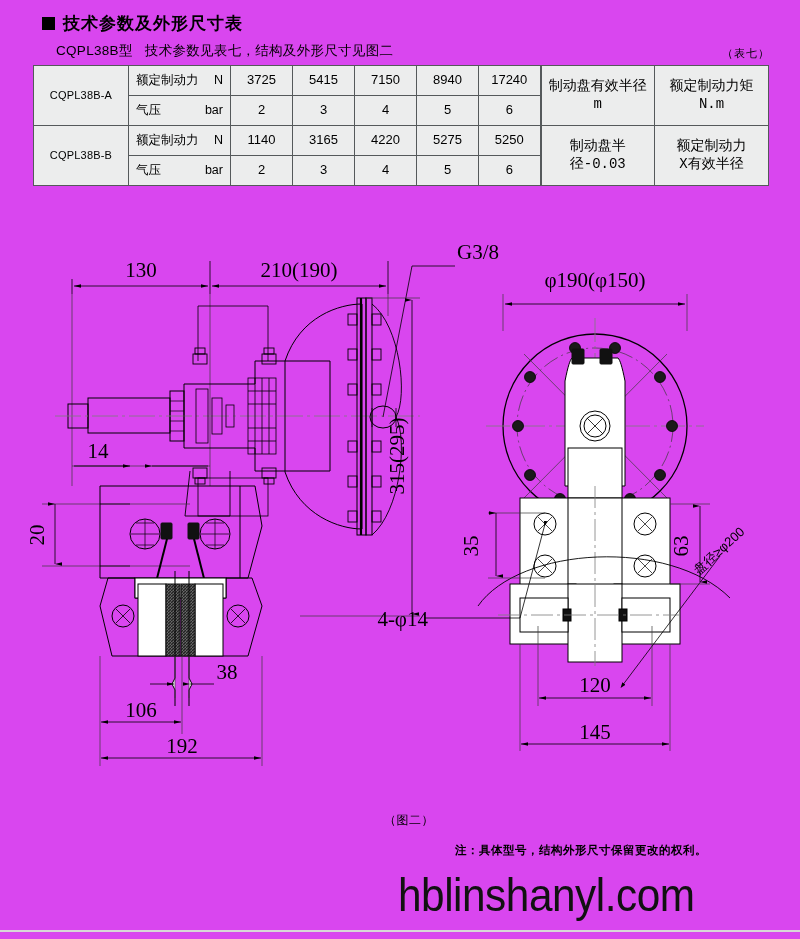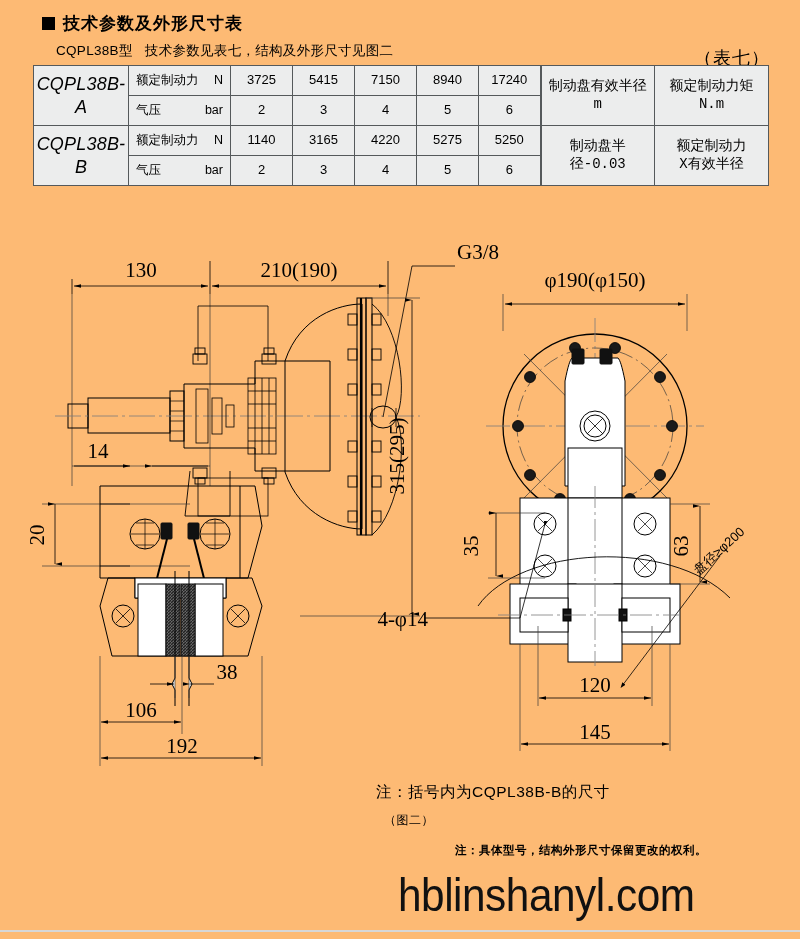--- a/index.html
+++ b/index.html
@@ -8,21 +8,21 @@
     background: #ffffff;
   }
   body {
     font-family: "Liberation Sans", "DejaVu Sans", sans-serif;
     color: #000000;
   }
   #page {
     position: relative;
     width: 800px;
     height: 939px;
-    background: #fdba74;
+    background: #d946ef;
     overflow: hidden;
   }
 
   
   #header {
     position: absolute;
     left: 42px;
     top: 12px;
     width: 700px;
   }
@@ -46,21 +46,21 @@
     margin-top: 7px;
     margin-left: 14px;
     font-size: 13.5px;
     letter-spacing: 0.3px;
     white-space: pre;
   }
   #table-caption {
     position: absolute;
     right: 30px;
     top: 46px;
-    font-size: 18px;
+    font-size: 11px;
     letter-spacing: 1px;
   }
 
   
   #spec-table {
     position: absolute;
     left: 33px;
     top: 65px;
     width: 735px;
     border-collapse: collapse;
@@ -71,23 +71,22 @@
     border: 1px solid #55595b;
     text-align: center;
     vertical-align: middle;
     font-size: 12.5px;
     height: 29px;
     padding: 0 2px;
     line-height: 1.25;
     background: #eceded;
   }
   #spec-table td.model {
-    font-size: 18px;
+    font-size: 11px;
     letter-spacing: 0.2px;
-    font-style: italic;
   }
   #spec-table td.rowlabel {
     text-align: left;
     padding-left: 7px;
     padding-right: 7px;
     font-size: 12.5px;
     white-space: nowrap;
   }
   .rowlabel-inner {
     display: flex;
@@ -535,20 +534,19 @@
         <text x="688" y="360" font-size="21" text-anchor="middle" transform="rotate(-90 688 360)">63</text>
         <text x="428" y="440" font-size="21" text-anchor="end">4-φ14</text>
         <text x="595" y="506" font-size="21" text-anchor="middle">120</text>
         <text x="595" y="553" font-size="21" text-anchor="middle">145</text>
 
         <text x="722" y="368" font-size="13" text-anchor="middle" font-family="Liberation Sans, DejaVu Sans, sans-serif" transform="rotate(-42 722 368)">盘径≥φ200</text>
       </g>
     </svg>
   </div>
 
-  <div class="note" id="note-bracket">注：括号内为CQPL38B-B的尺寸</div>
   <div class="note" id="fig-caption">（图二）</div>
   <div class="note" id="note-rights">注：具体型号，结构外形尺寸保留更改的权利。</div>
 
   <div id="watermark">hblinshanyl.com</div>
   <div id="bottom-rule"></div>
 
 </div>
 
 </body></html>

